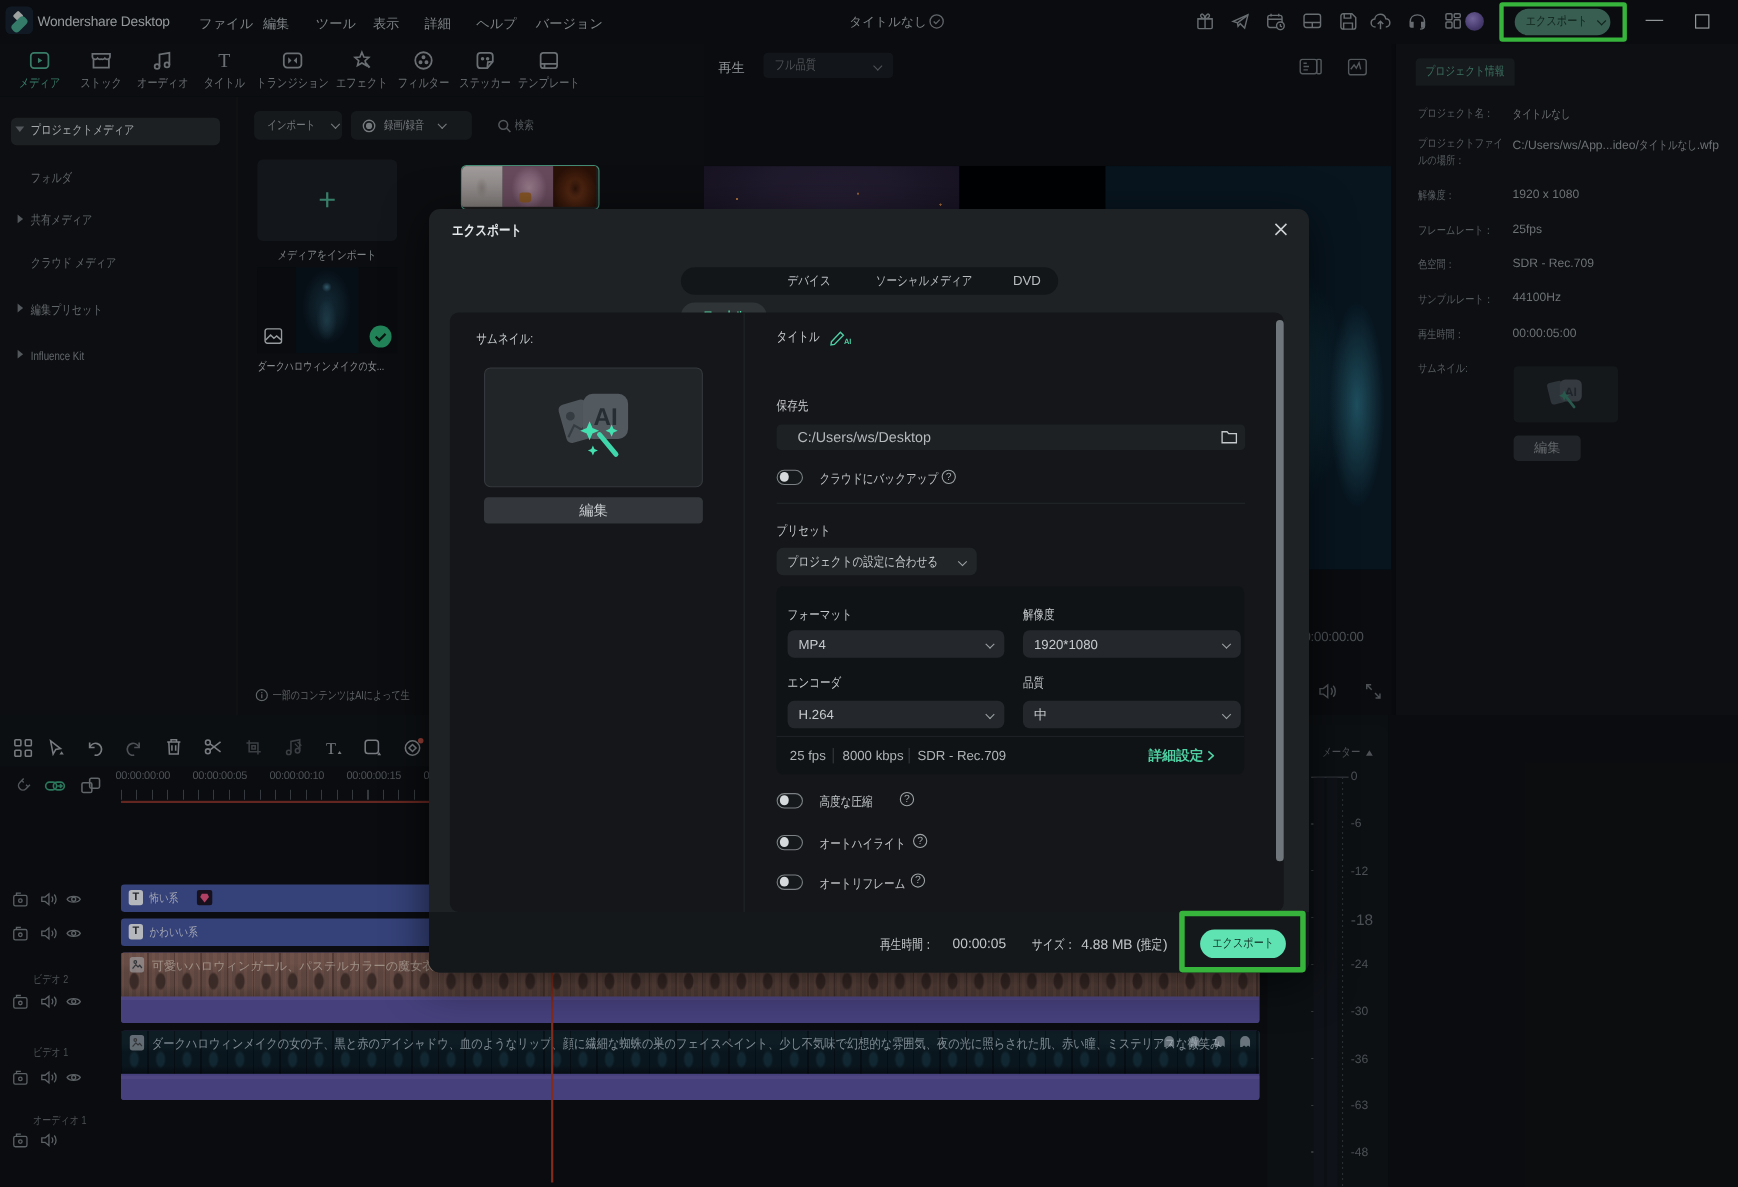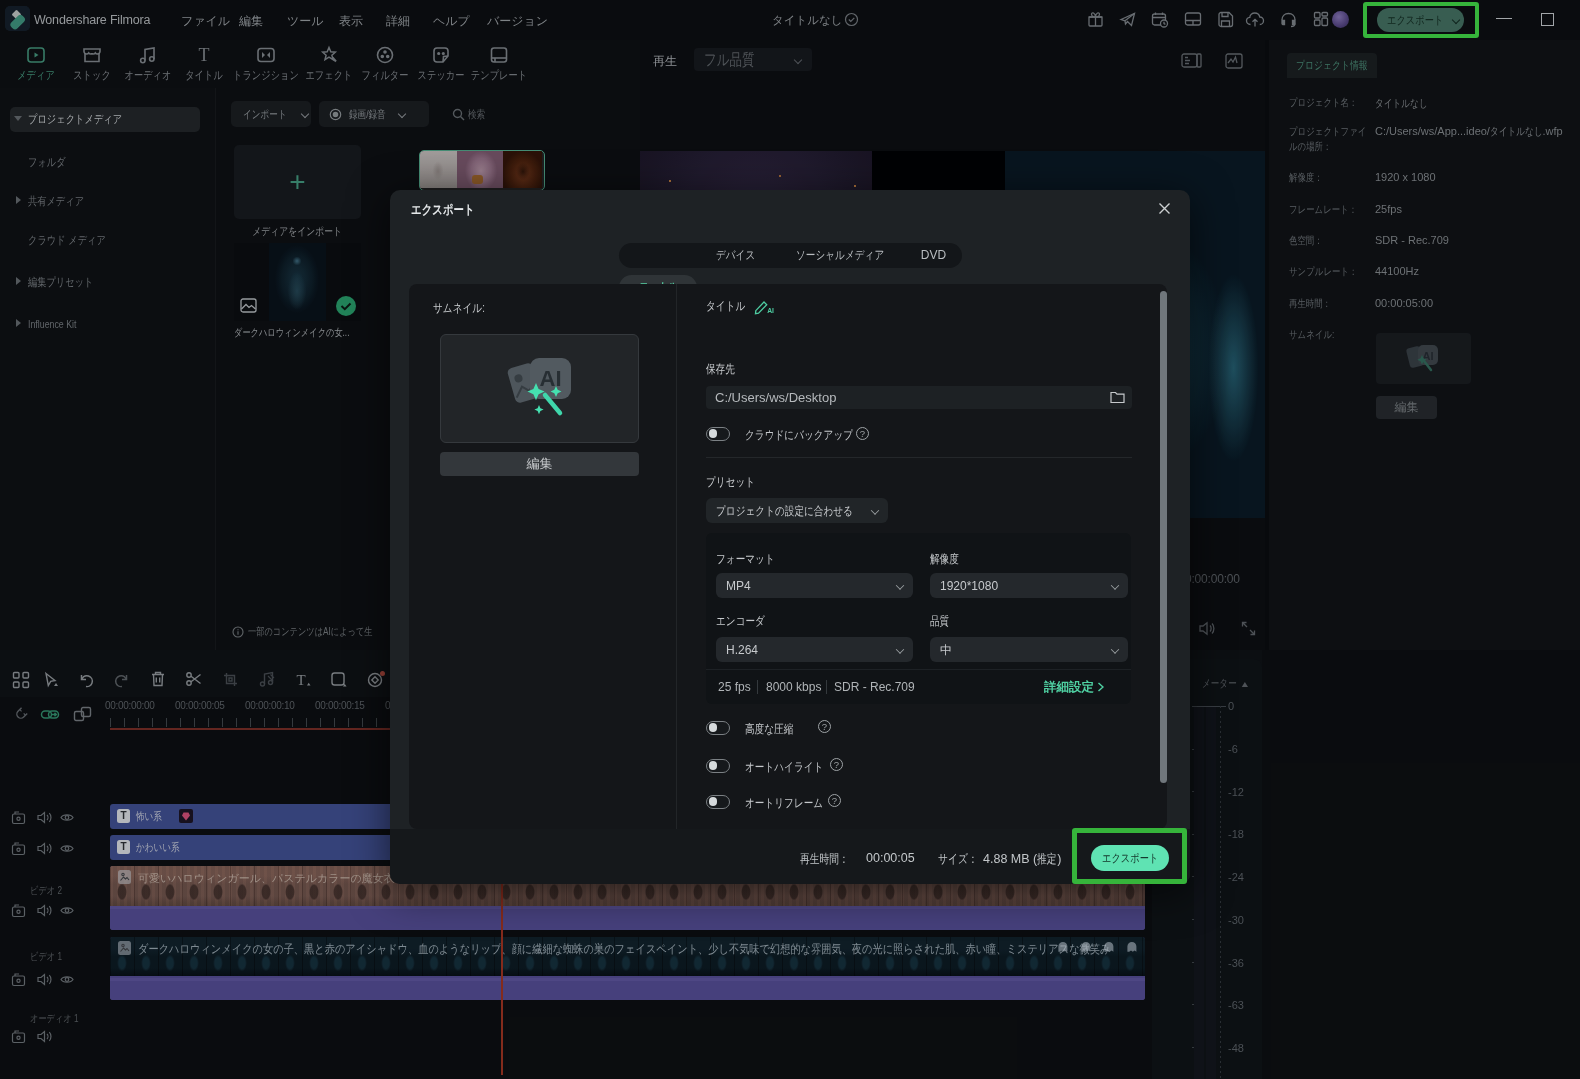--- a/index.html
+++ b/index.html
@@ -85,21 +85,21 @@
 <body>
 
 <div id="titlebar">
   <div id="logo">
     <svg width="25" height="25" viewBox="0 0 25 25">
       <rect x="0" y="0" width="25" height="25" rx="5" fill="#131d27"></rect>
       <rect x="8" y="5" width="7" height="7" rx="1.2" fill="#afb4b1" transform="rotate(45 11.5 8.5)"></rect>
       <rect x="4.5" y="12" width="16" height="8.5" rx="3.5" fill="#3a8a74" transform="rotate(-45 12.5 16)"></rect>
     </svg>
   </div>
-  <div id="appname">Wondershare Filmora</div>
+  <div id="appname">Wondershare Desktop</div>
   <div class="menu" style="left:181px;"><span class="jp">ファイル</span></div>
   <div class="menu" style="left:239px;"><span class="jp">編集</span></div>
   <div class="menu" style="left:287px;"><span class="jp">ツール</span></div>
   <div class="menu" style="left:339px;"><span class="jp">表示</span></div>
   <div class="menu" style="left:386px;"><span class="jp">詳細</span></div>
   <div class="menu" style="left:433px;"><span class="jp">ヘルプ</span></div>
   <div class="menu" style="left:487px;"><span class="jp">バージョン</span></div>
   <div id="ctitle"><span class="jp">タイトルなし</span></div>
   <svg style="position:absolute; left:844px; top:12px;" width="15" height="15" viewBox="0 0 15 15" fill="none" stroke="#6d7276" stroke-width="1.2">
       <circle cx="7.5" cy="7.5" r="6"></circle>
@@ -276,21 +276,21 @@
     <div style="position:absolute; left:18px; top:238px; width:160px; font-size:10.5px; color:#9a9ea1;"><span class="jp" style="display:inline-block;">ダークハロウィンメイクの女...</span></div>
     <div style="position:absolute; left:16px; top:537px; font-size:10.5px; color:#6c7174;"><svg style="position:absolute; left:0; top:1px;" width="12" height="12" viewBox="0 0 12 12" fill="none" stroke="#6c7174" stroke-width="1.1">
           <circle cx="6" cy="6" r="5"></circle>
           <path d="M6 5.2 L6 8.8 M6 3.2 L6 4.2"></path>
         </svg><span class="jp" style="display:inline-block; margin-left:16px;">一部のコンテンツはAIによって生</span></div>
   </div>
 </div>
 
   <div id="preview">
     <div style="position:absolute; left:13px; top:13px; font-size:12px; color:#9fa3a6;">再生</div>
-    <div style="position:absolute; left:54px; top:8px; width:118px; height:23px; background:#15181b; border-radius:4px; font-size:16px; color:#585d61; line-height:23px; padding-left:10px;"><span class="jp" style="display:inline-block;">フル品質</span> <span class="cv" style="position:absolute; right:9px; top:8px;"></span></div>
+    <div style="position:absolute; left:54px; top:8px; width:118px; height:23px; background:#15181b; border-radius:4px; font-size:12px; color:#585d61; line-height:23px; padding-left:10px;"><span class="jp" style="display:inline-block;">フル品質</span> <span class="cv" style="position:absolute; right:9px; top:8px;"></span></div>
     <svg style="position:absolute; left:541px; top:13px;" width="21" height="16" viewBox="0 0 21 16" fill="none" stroke="#5d6367" stroke-width="1.3">
       <rect x="1" y="1" width="15" height="13" rx="2"></rect>
       <path d="M4 4.5 h3 M4 7.5 h5 M4 10.5 h4"></path>
       <rect x="16" y="1" width="4" height="13" rx="1"></rect>
     </svg>
     <svg style="position:absolute; left:585px; top:13px;" width="18" height="16" viewBox="0 0 18 16" fill="none" stroke="#5d6367" stroke-width="1.3">
       <rect x="1" y="1" width="16" height="14" rx="2"></rect>
       <path d="M3 10 L6 6 L8 9 L10.5 4 L12 10"></path>
     </svg>
 
@@ -548,21 +548,21 @@
     <div class="abs" style="left:501px; top:-17px; width:2px; height:358px; background:#94301f;"></div>
   </div>
 </div>
 <div id="meter">
   <div class="abs jp" style="left:50px; top:17px; font-size:11px; color:#575c60;">メーター <span style="display:inline-block; width:0; height:0; border-left:4px solid transparent; border-right:4px solid transparent; border-bottom:5px solid #575c60; margin-left:3px;"></span></div>
   <div class="abs" style="left:40px; top:47px; width:34px; height:1px; background:#3f454a;"></div>
   <div class="abs" style="left:68px; top:47px; width:1px; height:373px; background-image:repeating-linear-gradient(180deg,#2e3438 0 2px, rgba(0,0,0,0) 2px 5px);"></div>
   <div class="abs" style="left:76px; top:41px; font-size:11px; color:#545a5e;">0</div>
   <div class="abs" style="left:76px; top:84px; font-size:11px; color:#545a5e;">-6</div>
   <div class="abs" style="left:76px; top:127px; font-size:11px; color:#545a5e;">-12</div>
-  <div class="abs" style="left:76px; top:169px; font-size:11px; color:#545a5e;text-align:center;">-18</div>
+  <div class="abs" style="left:76px; top:169px; font-size:14px; color:#545a5e;text-align:center;">-18</div>
   <div class="abs" style="left:76px; top:212px; font-size:11px; color:#545a5e;">-24</div>
   <div class="abs" style="left:76px; top:255px; font-size:11px; color:#545a5e;">-30</div>
   <div class="abs" style="left:76px; top:298px; font-size:11px; color:#545a5e;">-36</div>
   <div class="abs" style="left:76px; top:340px; font-size:11px; color:#545a5e;">-63</div>
   <div class="abs" style="left:76px; top:383px; font-size:11px; color:#545a5e;">-48</div>
   <div class="abs" style="left:40px; top:47px; width:5px; height:373px; background-image:repeating-linear-gradient(180deg,#3a4044 0 1px, rgba(0,0,0,0) 1px 42.6px);"></div>
   <div class="abs" style="left:42px; top:48px; width:10px; height:372px; background:#11151a;"></div>
   <div class="abs" style="left:54px; top:48px; width:10px; height:372px; background:#11151a;"></div>
 </div>
 
@@ -596,21 +596,21 @@
     <div style="position:absolute; left:31px; top:168px; width:199px; height:24px; background:#33373b; border-radius:4px; font-size:13px; color:#c8cbce; text-align:center; line-height:24px;">編集</div>
     <div style="position:absolute; left:267px; top:0; width:1px; height:545px; background:#222528;"></div>
 
     <div class="flabel" style="left:297px; top:14px;">タイトル</div>
     <svg style="position:absolute; left:345px; top:15px;" width="20" height="16" viewBox="0 0 22 17" fill="none">
         <path d="M2 12.5 L11 3 L14 6 L5 15.2 L1.6 15.8 Z" stroke="#4ecda2" stroke-width="1.4"></path>
         <text x="14.5" y="15" font-size="7.5" font-weight="bold" fill="#4ecda2">AI</text>
       </svg>
     <div class="flabel" style="left:297px; top:77px;">保存先</div>
     <div style="position:absolute; left:297px; top:102px; width:426px; height:23px; background:#1d2124; border-radius:4px;">
-      <span style="position:absolute; left:9px; top:4px; font-size:13px; color:#b6babd;">C:/Users/ws/Desktop</span>
+      <span style="position:absolute; left:19px; top:4px; font-size:13px; color:#b6babd;">C:/Users/ws/Desktop</span>
       <svg style="position:absolute; right:7px; top:5px;" width="15" height="13" viewBox="0 0 15 13" fill="none" stroke="#c6c9cc" stroke-width="1.2">
           <path d="M1 11.5 L1 1.5 L5.5 1.5 L7 3.2 L14 3.2 L14 11.5 Z"></path>
         </svg>
     </div>
     <div class="toggle" style="left:297px; top:143px;">
         <div class="knob"></div>
       </div>
     <div class="flabel" style="left:336px; top:143px; color:#c5c8cb;">クラウドにバックアップ</div>
     <div class="qmark" style="left:447px; top:143px;">?</div>
     <div style="position:absolute; left:297px; top:173px; width:426px; height:1px; background:#24272a;"></div>

